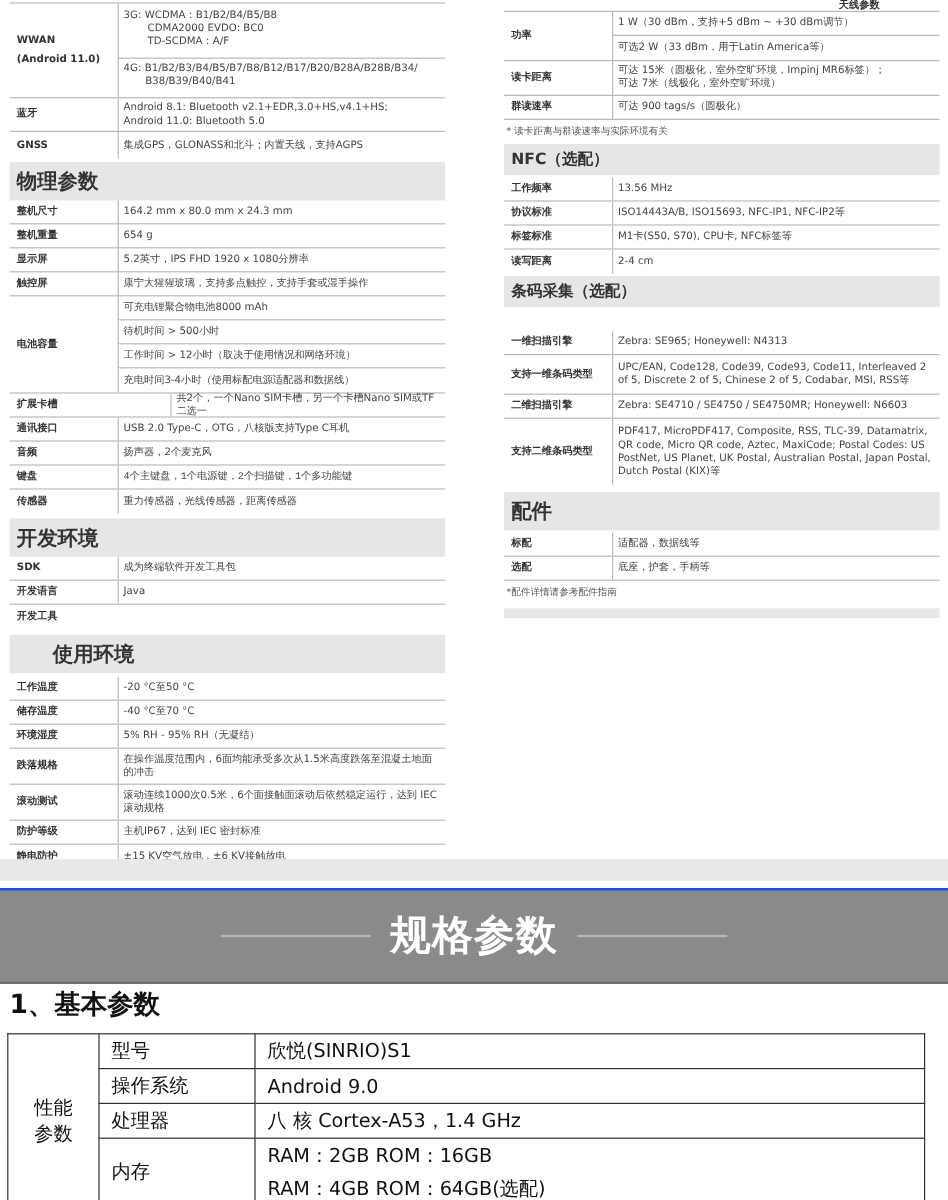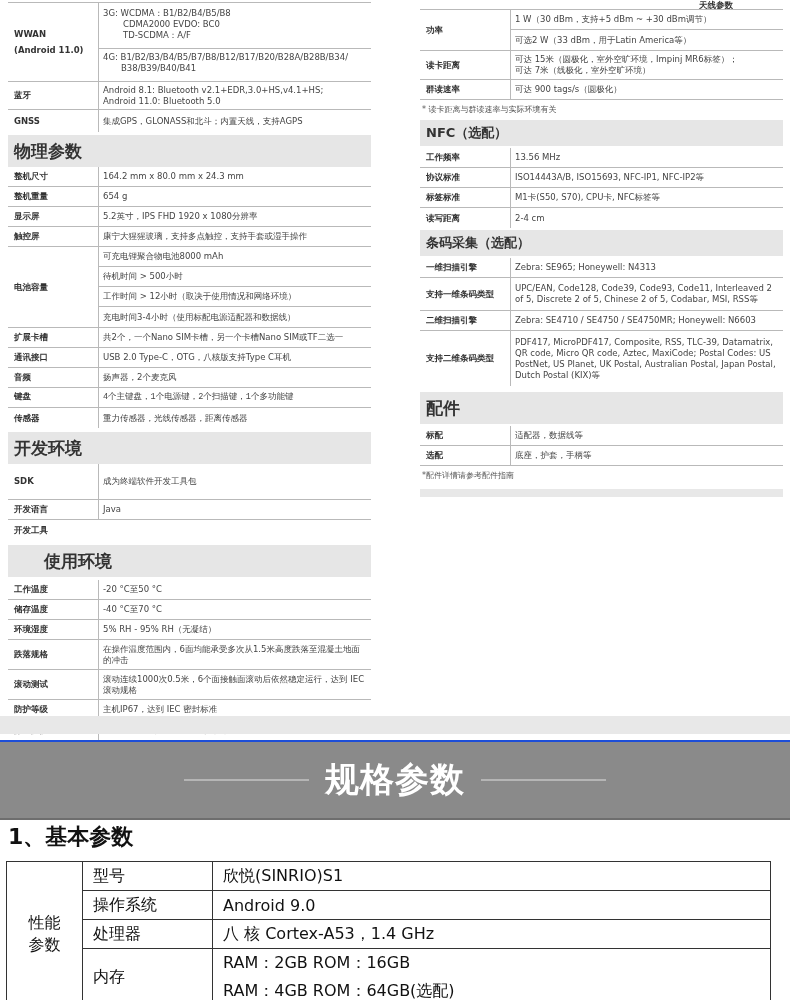--- a/index.html
+++ b/index.html
@@ -91,21 +91,21 @@
       </div>
     <div class="row">
       <div class="lbl">电池容量</div>
       <div class="val" style="padding-top:0;padding-bottom:0;">
         <div class="sub" style="height:20px;display:flex;align-items:center;text-align:center;">可充电锂聚合物电池8000 mAh</div>
         <div class="sub" style="height:20px;display:flex;align-items:center;">待机时间 &gt; 500小时</div>
         <div class="sub" style="height:20px;display:flex;align-items:center;">工作时间 &gt; 12小时（取决于使用情况和网络环境）</div>
         <div class="sub" style="height:20px;display:flex;align-items:center;">充电时间3-4小时（使用标配电源适配器和数据线）</div>
       </div>
     </div>
-    <div class="row" style="height:20px;">
+    <div class="row" style="height:20px;gap:44px;">
         <div class="lbl">扩展卡槽</div>
         <div class="val">共2个，一个Nano SIM卡槽，另一个卡槽Nano SIM或TF二选一</div>
       </div>
     <div class="row" style="height:20px;">
         <div class="lbl">通讯接口</div>
         <div class="val">USB 2.0 Type-C，OTG，八核版支持Type C耳机</div>
       </div>
     <div class="row" style="height:20px;">
         <div class="lbl">音频</div>
         <div class="val">扬声器，2个麦克风</div>
@@ -113,21 +113,21 @@
     <div class="row" style="height:20px;font-family:Liberation Mono, monospace;">
         <div class="lbl">键盘</div>
         <div class="val">4个主键盘，1个电源键，2个扫描键，1个多功能键</div>
       </div>
     <div class="row nob" style="height:20px;">
         <div class="lbl">传感器</div>
         <div class="val">重力传感器，光线传感器，距离传感器</div>
       </div>
 
     <div class="sec-head big" style="margin-top:4px;">开发环境</div>
-    <div class="row" style="height:36px;">
+    <div class="row" style="height:20px;">
         <div class="lbl">SDK</div>
         <div class="val">成为终端软件开发工具包</div>
       </div>
     <div class="row" style="height:20px;">
         <div class="lbl">开发语言</div>
         <div class="val">Java</div>
       </div>
     <div class="row nob" style="height:20px;">
         <div class="lbl">开发工具</div>
       </div>
@@ -200,21 +200,21 @@
     <div class="row" style="height:20px;">
         <div class="lbl">标签标准</div>
         <div class="val">M1卡(S50, S70), CPU卡, NFC标签等</div>
       </div>
     <div class="row nob" style="height:20px;">
         <div class="lbl">读写距离</div>
         <div class="val">2-4 cm</div>
       </div>
 
     <div class="sec-head mid" style="margin-top:2px;">条码采集（选配）</div>
-    <div class="row" style="height:20px;margin-top:2px;">
+    <div class="row" style="height:20px;margin-top:20px;">
         <div class="lbl">一维扫描引擎</div>
         <div class="val">Zebra: SE965; Honeywell: N4313</div>
       </div>
     <div class="row" style="height:33px;justify-content:center;">
         <div class="lbl">支持一维条码类型</div>
         <div class="val">UPC/EAN, Code128, Code39, Code93, Code11, Interleaved 2 of 5, Discrete 2 of 5, Chinese 2 of 5, Codabar, MSI, RSS等</div>
       </div>
     <div class="row" style="height:20px;">
         <div class="lbl">二维扫描引擎</div>
         <div class="val">Zebra: SE4710 / SE4750 / SE4750MR; Honeywell: N6603</div>

